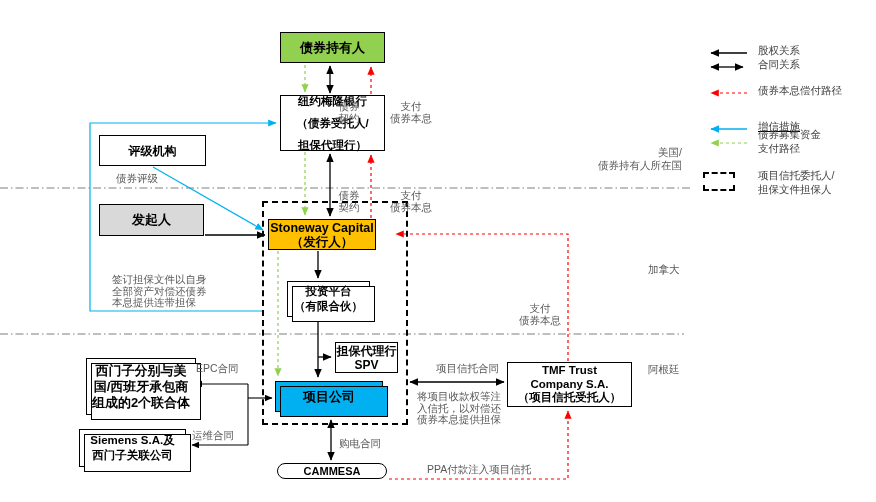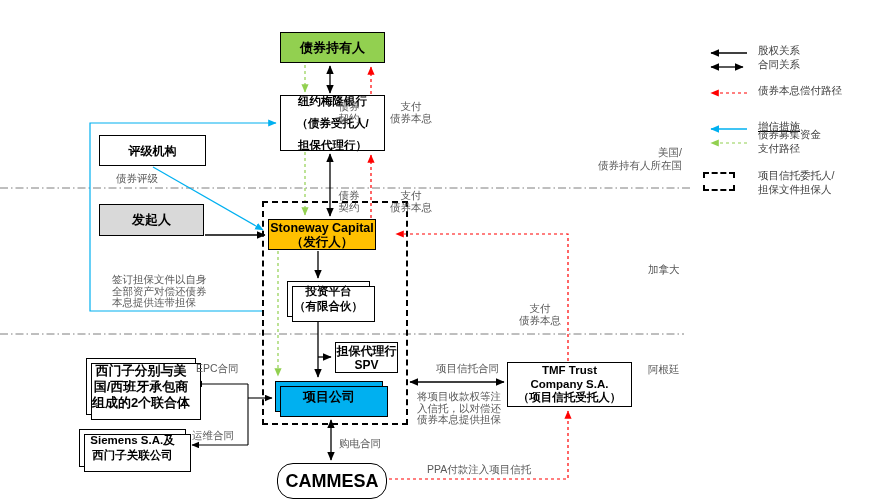--- a/index.html
+++ b/index.html
@@ -86,21 +86,21 @@
 （发行人）</div>
 
   <div class="box stacked" data-bind="nodes.investment_platform.label" style="left:287px;top:281px;width:83px;height:36px;font-size:11.5px;line-height:15px;">投资平台
 （有限合伙）</div>
 
   <div class="box" data-bind="nodes.land_spv.label" style="left:335px;top:342px;width:63px;height:31px;line-height:14px;">担保代理行
 SPV</div>
 
   <div class="box stacked" data-bind="nodes.project_company.label" style="left: 275px; top: 381px; width: 108px; height: 31px; font-size: 13px; background-color: rgb(0, 176, 240);">项目公司</div>
 
-  <div class="box" data-bind="nodes.cammesa.label" style="left:277px;top:463px;width:110px;height:36px;font-size:18px;border-radius:16px;">CAMMESA</div>
+  <div class="box" data-bind="nodes.cammesa.label" style="left:277px;top:463px;width:110px;height:16px;font-size:11px;border-radius:16px;">CAMMESA</div>
 
   <div class="box stacked" data-bind="nodes.siemens_jv.label" style="left:79px;top:358px;width:110px;height:57px;font-size:13px;line-height:16px;margin-left:7px;">西门子分别与美
 国/西班牙承包商
 组成的2个联合体</div>
 
   <div class="box stacked" data-bind="nodes.siemens_sa.label" style="left:79px;top:429px;width:107px;height:38px;font-size:11.5px;line-height:15px;">Siemens S.A.及
 西门子关联公司</div>
 
   <div class="box" data-bind="nodes.tmf_trust.label" style="left:507px;top:362px;width:125px;height:45px;font-size:11.5px;line-height:13.5px;border-width:1.6px;">TMF Trust
 Company S.A.

